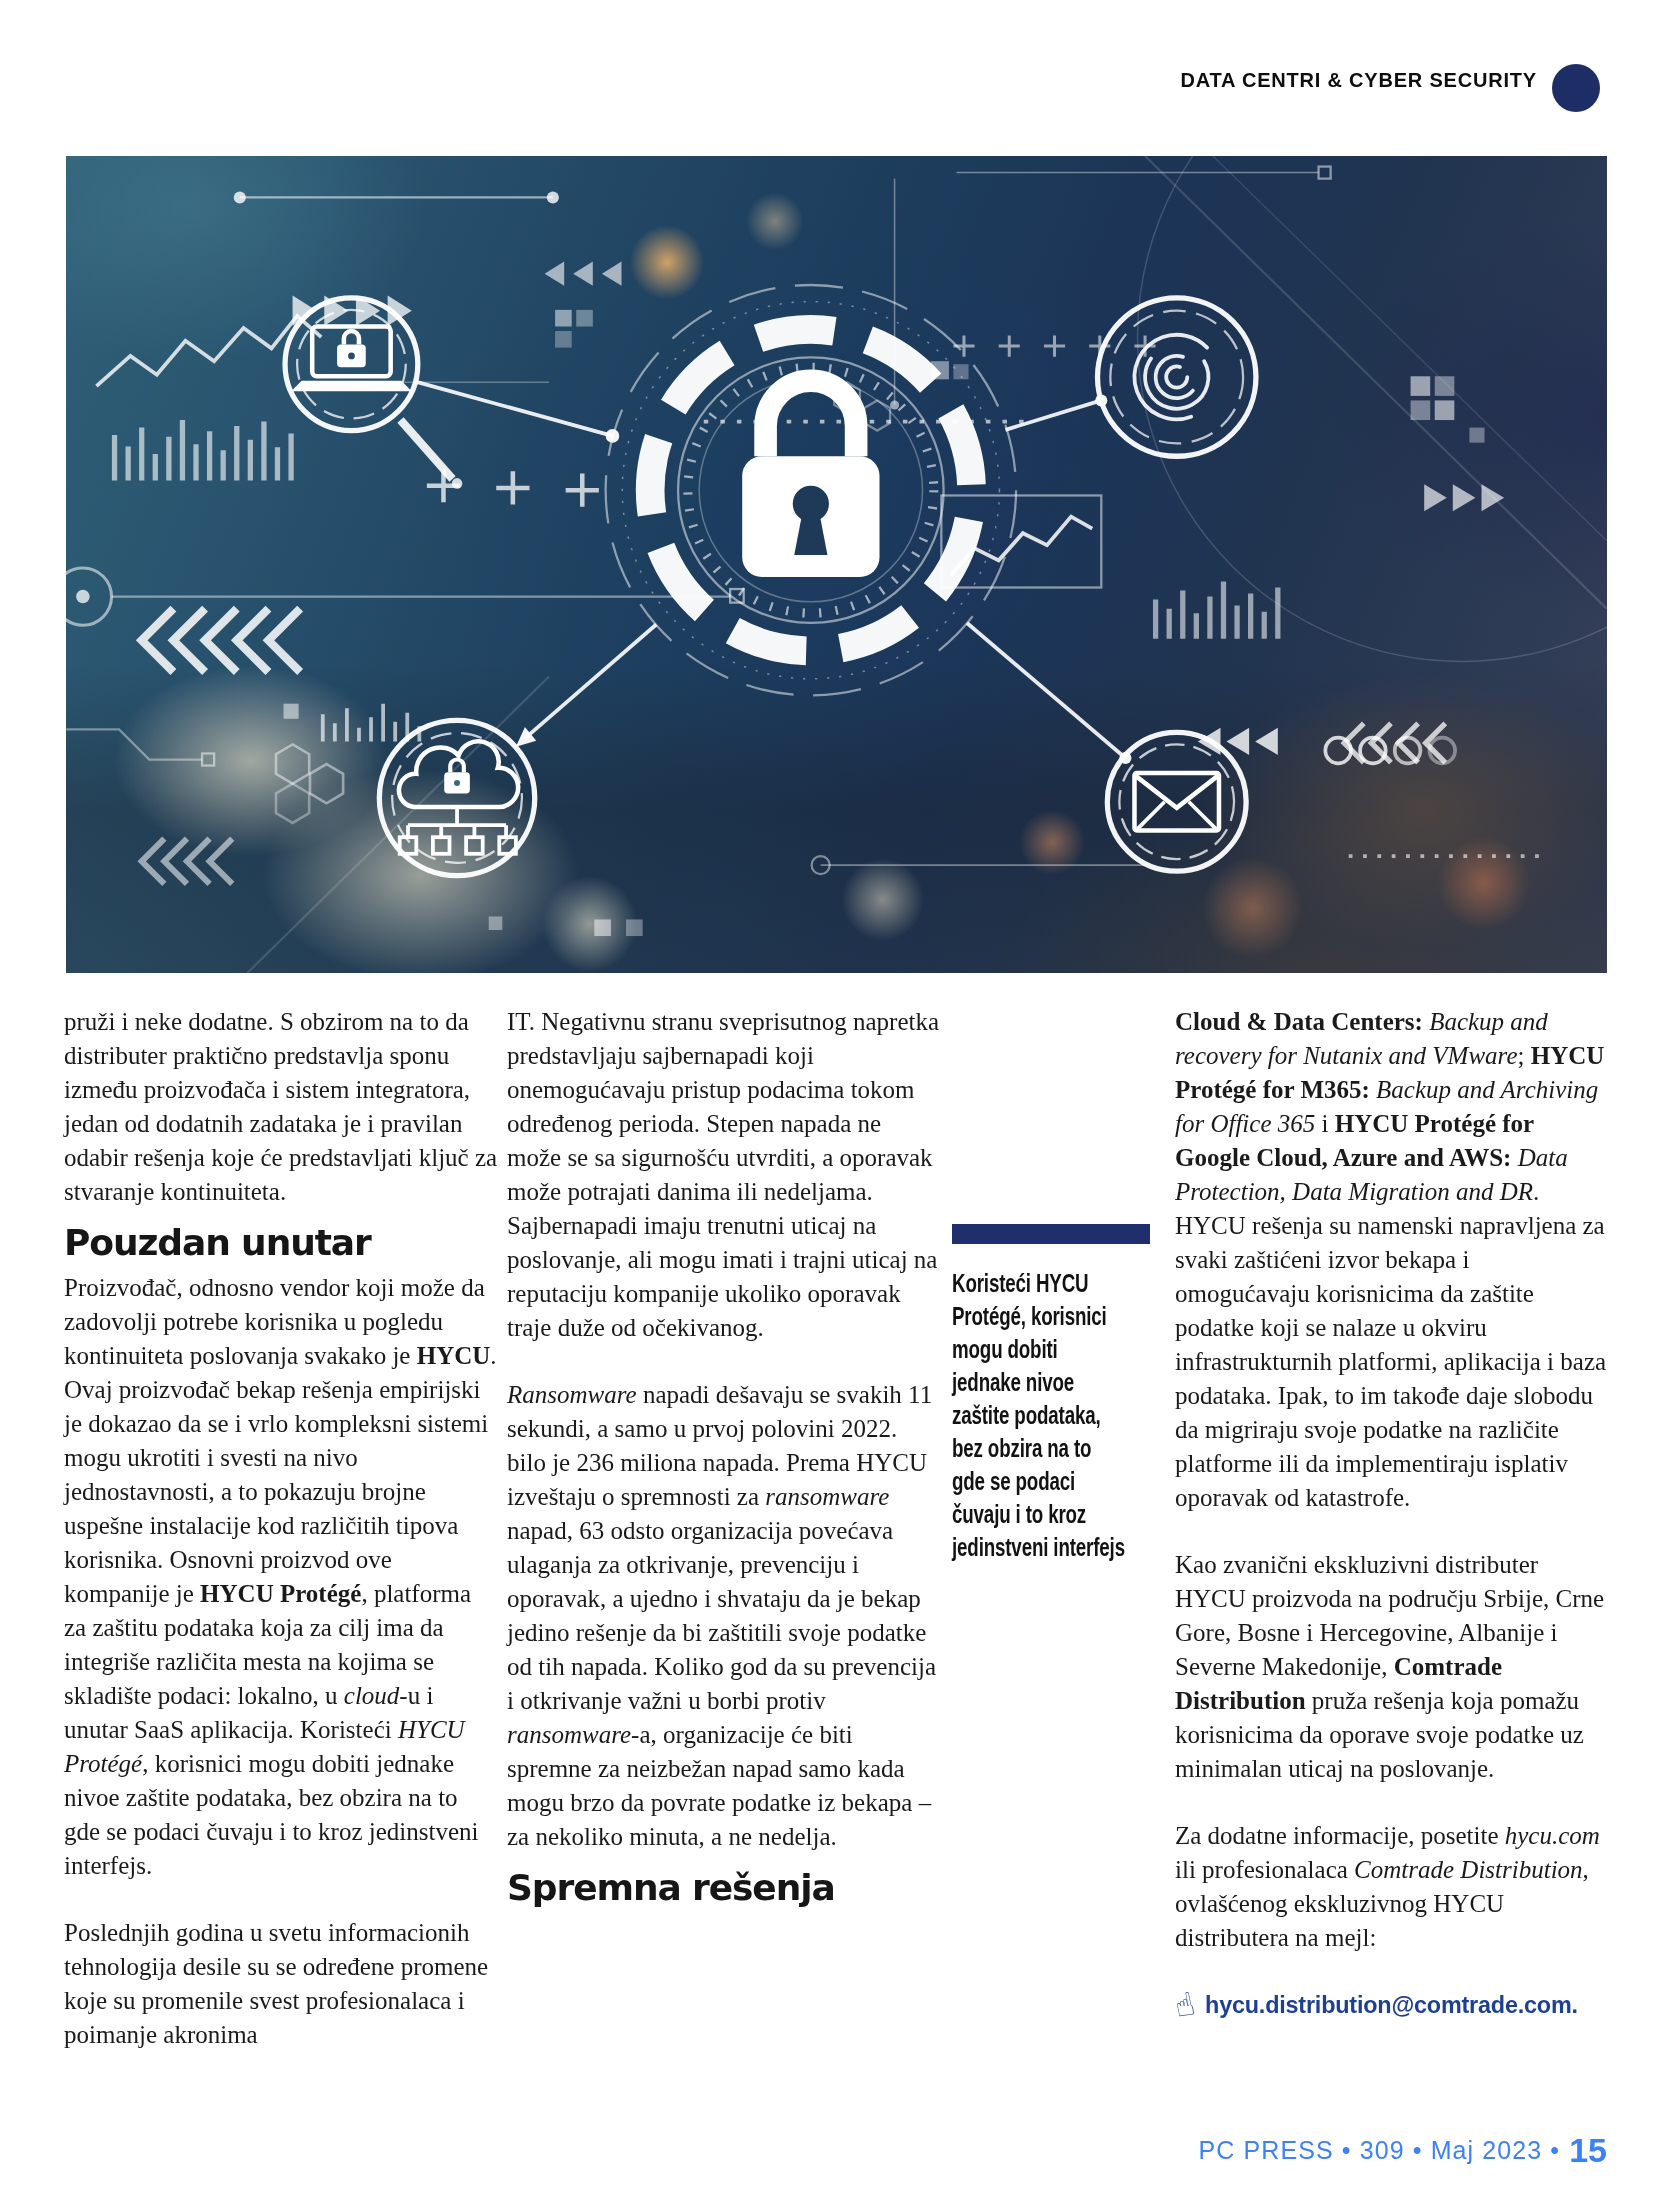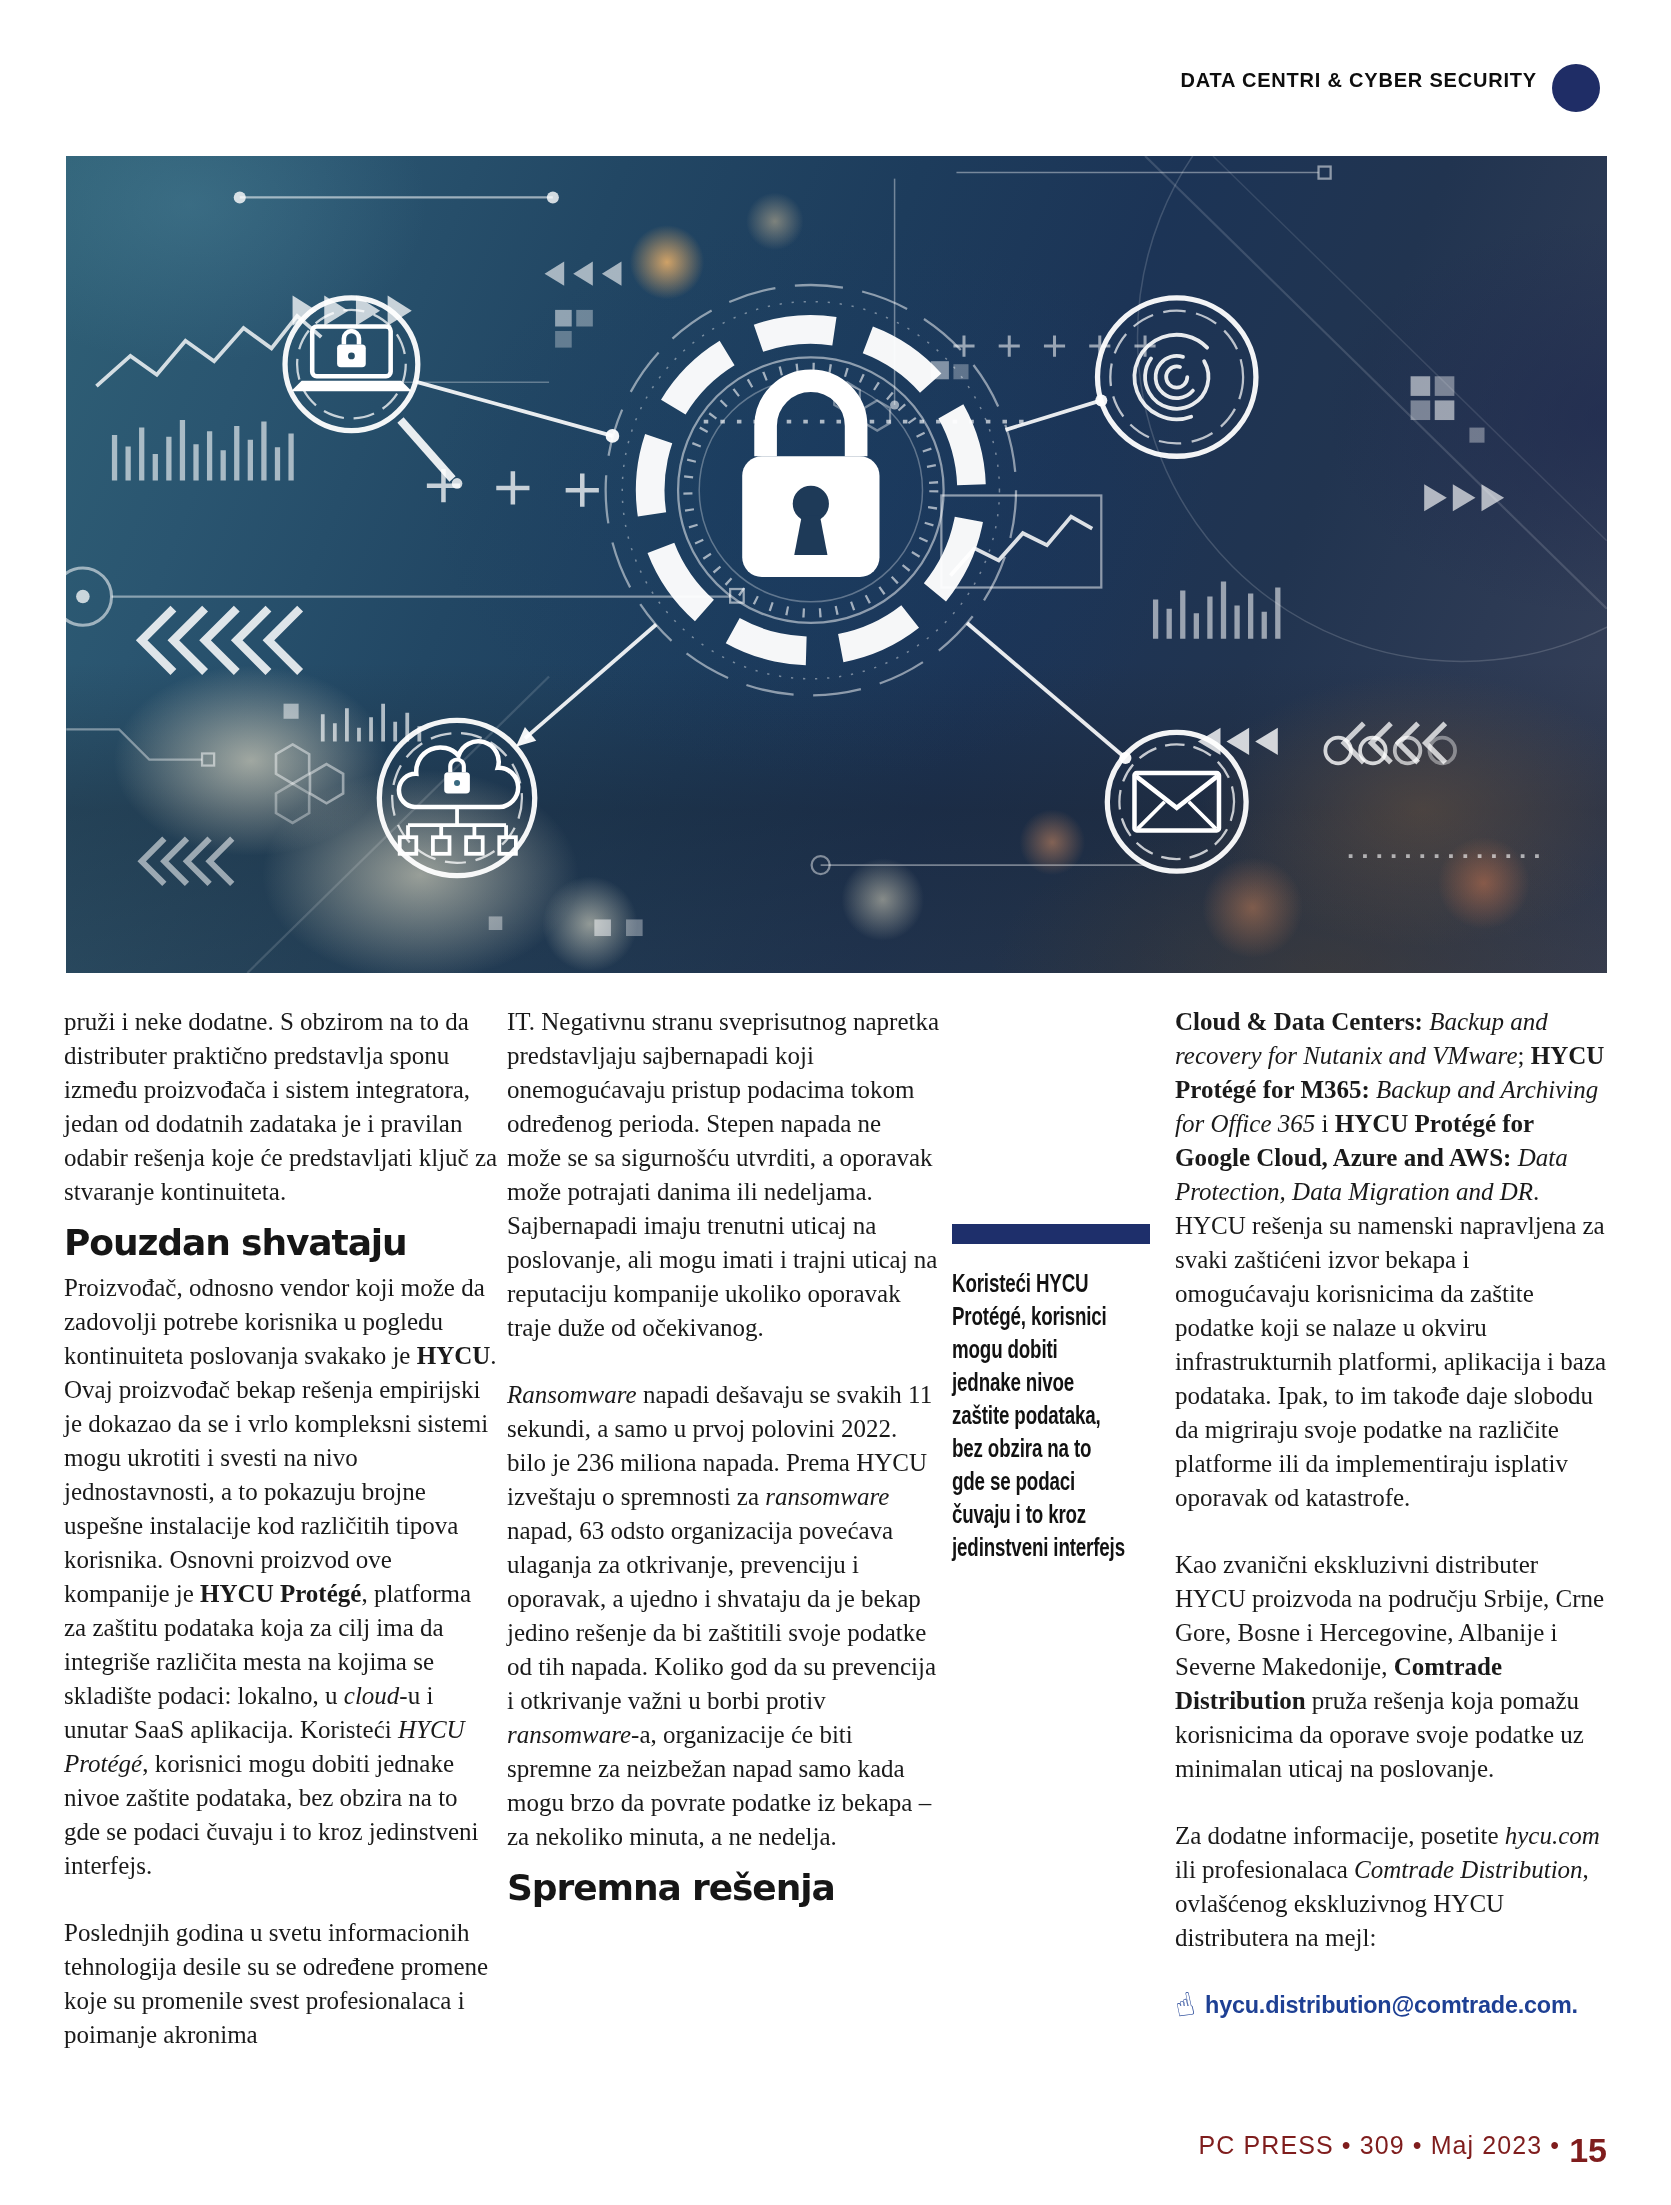--- a/index.html
+++ b/index.html
@@ -61,22 +61,22 @@
     margin-top:30px;display:flex;align-items:center;gap:10.6px;
     font-family:"Liberation Sans", sans-serif;font-weight:bold;font-size:23.4px;color:#1e4094;
   }
   .hand-icon{
     font-family:"DejaVu Sans", sans-serif;font-size:32px;line-height:32px;color:#1e4094;
     font-weight:normal;transform:rotate(-12deg);
   }
   .email-text{letter-spacing:-0.2px;}
   
   .footer{
-    position:absolute;top:2131px;right:64px;display:flex;align-items:flex-start;gap:9px;
-    font-family:"Liberation Sans", sans-serif;font-size:25px;letter-spacing:1.1px;color:#7f1d1d;
+    position:absolute;top:2131px;right:64px;display:flex;align-items:center;gap:9px;
+    font-family:"Liberation Sans", sans-serif;font-size:25px;letter-spacing:1.1px;color:#3b82f6;
   }
   .footer .page{font-weight:bold;font-size:34px;letter-spacing:0;}
 </style>
 </head>
 <body>
 
 <div class="header-row">
   <span class="header-title">DATA CENTRI &amp; CYBER SECURITY</span>
   <span class="header-dot"></span>
 </div>
@@ -227,21 +227,21 @@
       <circle r="76" stroke="#ffffff" stroke-width="3" fill="none" stroke-dasharray="26 12" opacity="0.75"></circle>
       <rect x="-56" y="-38" width="112" height="76" rx="3" stroke="#ffffff" stroke-width="6" fill="none"></rect>
       <path d="M-54,-34 L0,8 L54,-34" stroke="#ffffff" stroke-width="6" fill="none"></path>
       <path d="M-52,36 L-16,0 M52,36 L16,0" stroke="#ffffff" stroke-width="5" fill="none"></path>
     </g>
   </svg>
 </div>
 
 <div class="col" id="col1">
     <p><span>pruži i neke dodatne. S obzirom na to da distributer praktično predstavlja sponu između proizvođača i sistem integratora, jedan od dodatnih zadataka je i pravilan odabir rešenja koje će predstavljati ključ za stvaranje kontinuiteta.</span></p>
-    <h2><span>Pouzdan shvataju</span></h2>
+    <h2><span>Pouzdan unutar</span></h2>
     <p><span>Proizvođač, odnosno vendor koji može da zadovolji potrebe korisnika u pogledu kontinuiteta poslovanja svakako je </span><span class="b">HYCU</span><span>. Ovaj proizvođač bekap rešenja empirijski je dokazao da se i vrlo kompleksni sistemi mogu ukrotiti i svesti na nivo jednostavnosti, a to pokazuju brojne uspešne instalacije kod različitih tipova korisnika. Osnovni proizvod ove kompanije je </span><span class="b">HYCU Protégé</span><span>, platforma za zaštitu podataka koja za cilj ima da integriše različita mesta na kojima se skladište podaci: lokalno, u </span><span class="i">cloud</span><span>-u i unutar SaaS aplikacija. Koristeći </span><span class="i">HYCU Protégé</span><span>, korisnici mogu dobiti jednake nivoe zaštite podataka, bez obzira na to gde se podaci čuvaju i to kroz jedinstveni interfejs.</span></p>
     <p><span>Poslednjih godina u svetu informacionih tehnologija desile su se određene promene koje su promenile svest profesionalaca i poimanje akronima</span></p>
   </div>
 <div class="col" id="col2">
     <p><span>IT. Negativnu stranu sveprisutnog napretka predstavljaju sajbernapadi koji onemogućavaju pristup podacima tokom određenog perioda. Stepen napada ne može se sa sigurnošću utvrditi, a oporavak može potrajati danima ili nedeljama. Sajbernapadi imaju trenutni uticaj na poslovanje, ali mogu imati i trajni uticaj na reputaciju kompanije ukoliko oporavak traje duže od očekivanog.</span></p>
     <p><span class="i">Ransomware</span><span> napadi dešavaju se svakih 11 sekundi, a samo u prvoj polovini 2022. bilo je 236 miliona napada. Prema HYCU izveštaju o spremnosti za </span><span class="i">ransomware</span><span> napad, 63 odsto organizacija povećava ulaganja za otkrivanje, prevenciju i oporavak, a ujedno i shvataju da je bekap jedino rešenje da bi zaštitili svoje podatke od tih napada. Koliko god da su prevencija i otkrivanje važni u borbi protiv </span><span class="i">ransomware</span><span>-a, organizacije će biti spremne za neizbežan napad samo kada mogu brzo da povrate podatke iz bekapa – za nekoliko minuta, a ne nedelja.</span></p>
     <h2><span>Spremna rešenja</span></h2>
   </div>
 
 <div class="quote">

